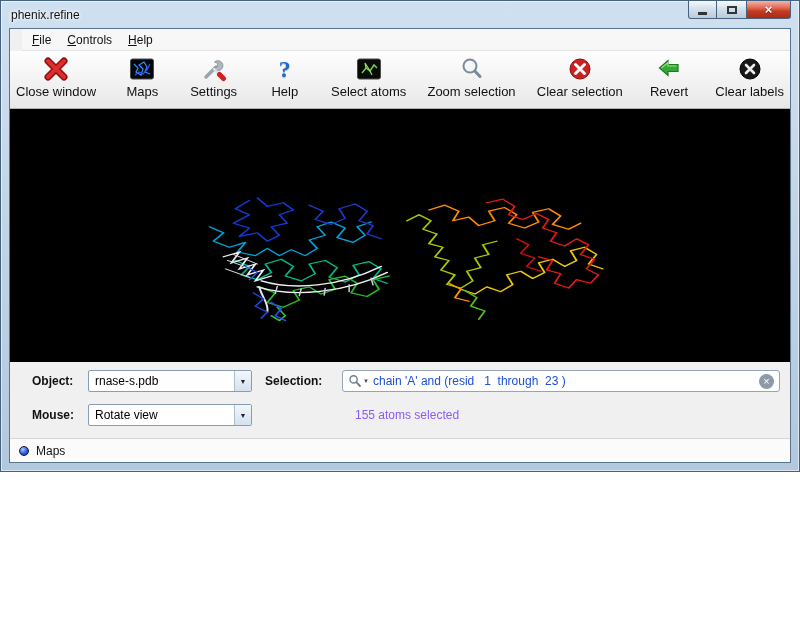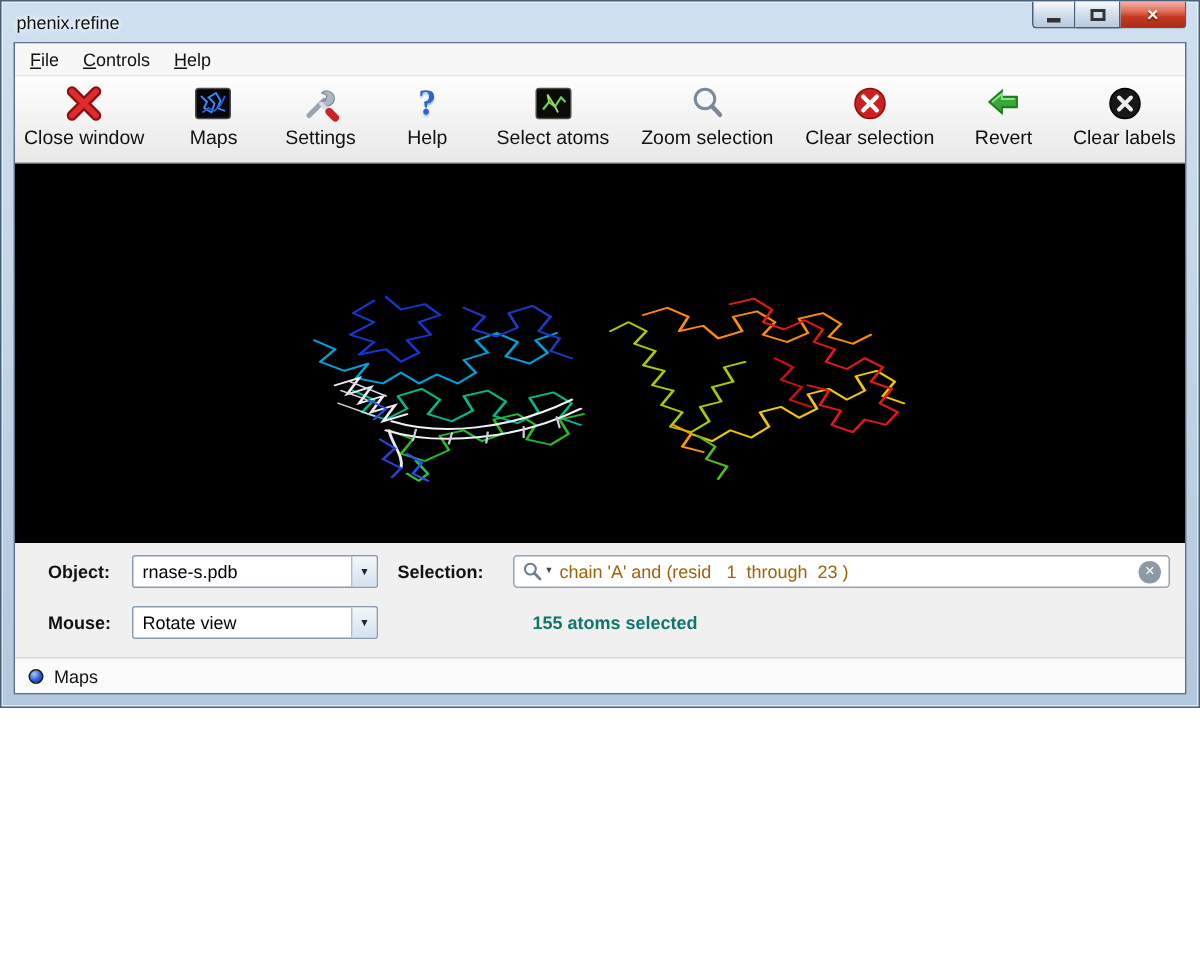--- a/index.html
+++ b/index.html
@@ -26,21 +26,21 @@
   .glyph-min { width:9px; height:3px; background:#333; margin-top:7px; }
   .glyph-max { width:10px; height:8px; border:2px solid #333; background:transparent; }
   .glyph-close { color:#fff; font-size:13px; font-weight:bold; line-height:1;
                  text-shadow:0 1px 1px #7a1507; }
 
   
   .inner { flex:1; margin:0 8px 8px; border:1px solid #5a748e; background:#f0f0f0;
            display:flex; flex-direction:column; min-height:0; }
 
   .menubar { height:22px; background:#f7f7f7; border-bottom:1px solid #e3e3e3;
-             display:flex; align-items:center; padding-left:2px; }
+             display:flex; align-items:center; padding-left:2px;margin-left:12px; }
   .menu-item { padding:3px 8px; color:#111; cursor:default; }
   .menu-item .hot { text-decoration:underline; }
 
   .toolbar { height:58px; background:linear-gradient(#fefefe,#e8e8e8);
              border-bottom:1px solid #b3b3b3; display:flex;
              justify-content:space-between; padding:3px 6px 0 6px; }
   .tb-item { display:flex; flex-direction:column; align-items:center;
              min-width:50px; cursor:default; }
   .tb-icon { height:30px; display:flex; align-items:center; justify-content:center; }
   .tb-label { font-size:13px; color:#111; white-space:nowrap; }
@@ -58,26 +58,26 @@
            border-radius:2px; display:flex; align-items:stretch; overflow:hidden; }
   .combo .val { flex:1; padding:3px 6px; white-space:nowrap; overflow:hidden; }
   .combo .arrow { width:17px; border-left:1px solid #aebdcc;
                   background:linear-gradient(#f3f7fb,#d4e1ef);
                   display:flex; align-items:center; justify-content:center;
                   font-size:7px; color:#223; }
   .search { position:absolute; left:332px; right:10px; height:22px; background:#fff;
             border:1px solid #95a5b5; border-radius:3px; display:flex;
             align-items:center; padding:0 5px; }
   .search input { flex:1; border:none; outline:none; background:transparent;
-                  font:12px "Liberation Sans", sans-serif; padding:0 4px; color:#a16207; }
+                  font:12px "Liberation Sans", sans-serif; padding:0 4px; color:#1d4ed8; }
   .search .caret { font-size:6px; color:#445; margin-left:1px; }
   .clear-btn { width:15px; height:15px; border-radius:50%; background:#8d99a6;
                color:#fff; font-size:11px; line-height:1; display:flex;
                align-items:center; justify-content:center; flex:none; }
-  .atoms { position:absolute; color:#0f766e; font-weight:bold; }
+  .atoms { position:absolute; color:#8b5cf6; font-weight:normal; }
 
   
   .statusbar { height:24px; background:#fbfbfb; border-top:1px solid #d6d6d6;
                display:flex; align-items:center; gap:7px; padding-left:9px; flex:none; }
   .led { width:10px; height:10px; border-radius:50%; border:1px solid #1b1b1b;
          background:radial-gradient(circle at 35% 30%, #a9c9ff, #2a5ae0 55%, #0b2d9a); }
   .status-text { color:#111; }
 </style>
 </head>
 <body>

